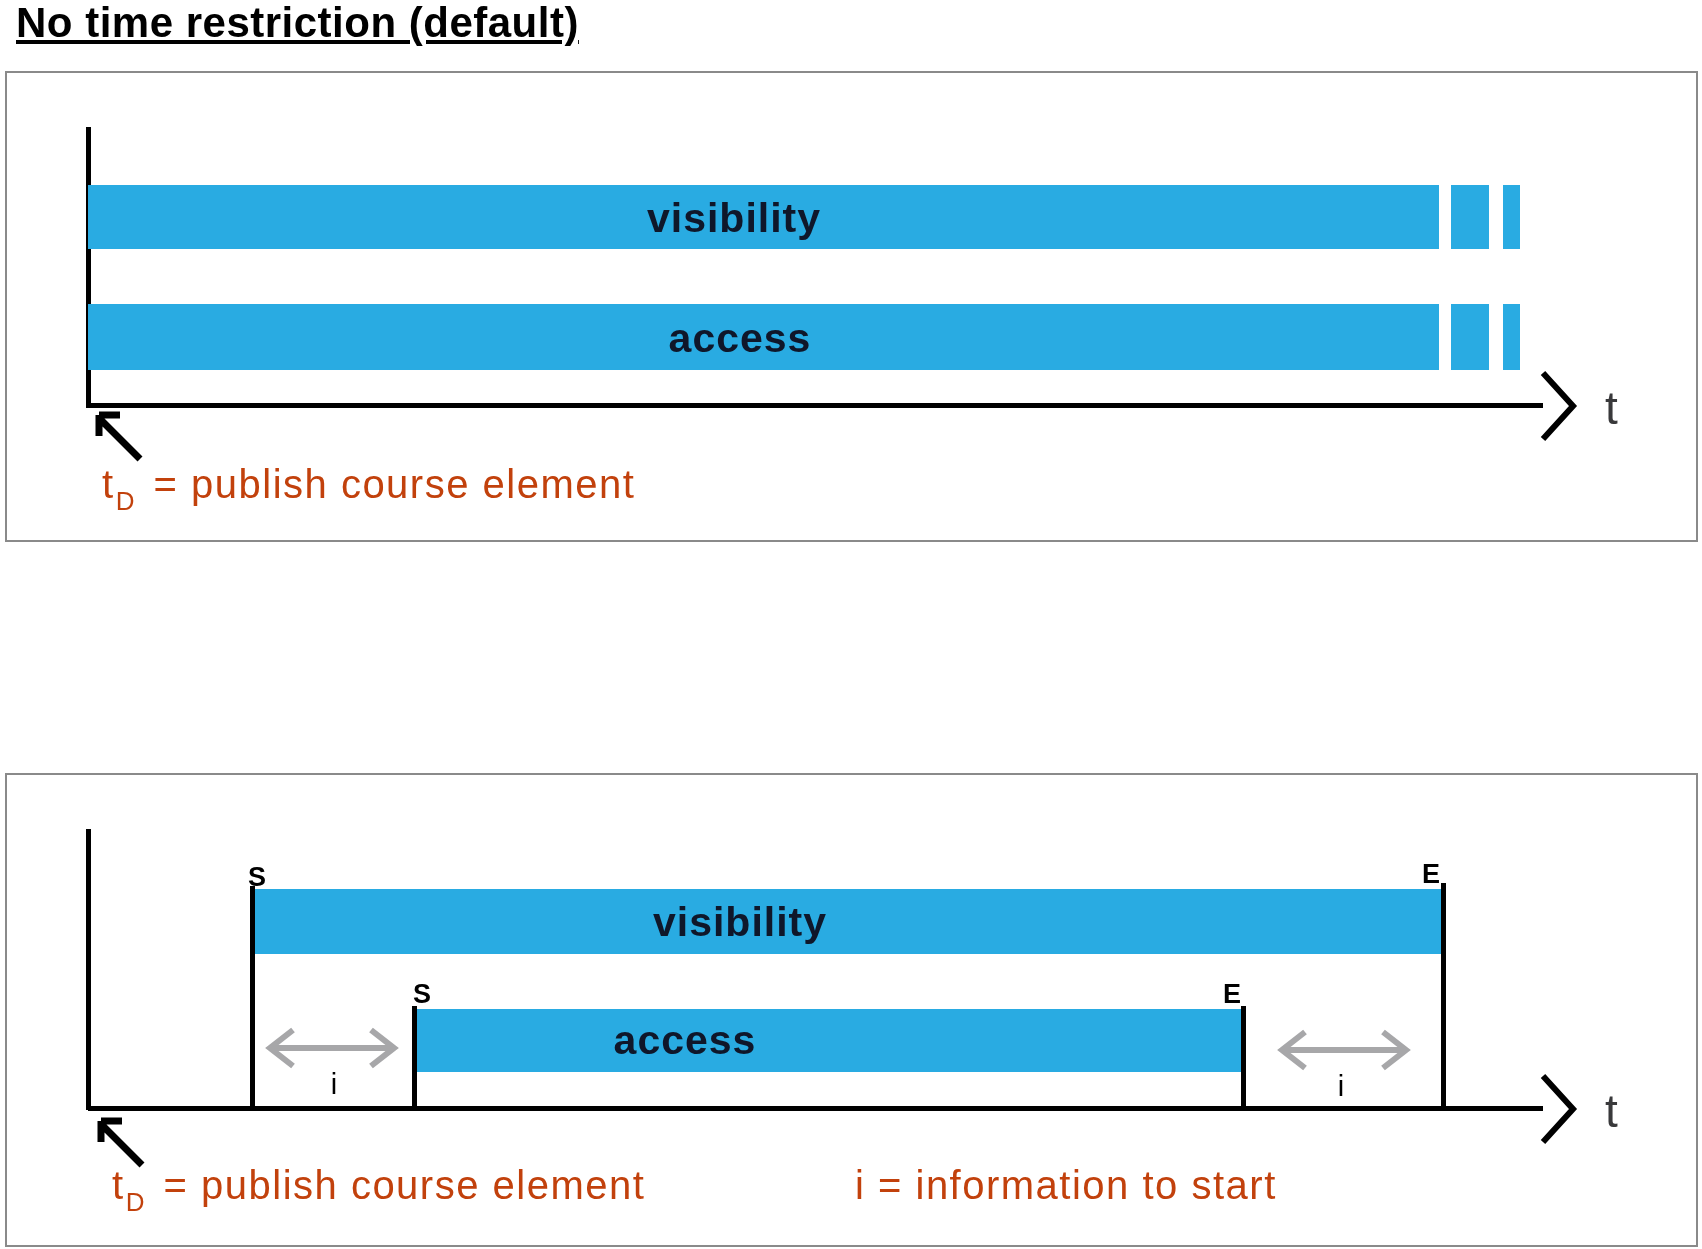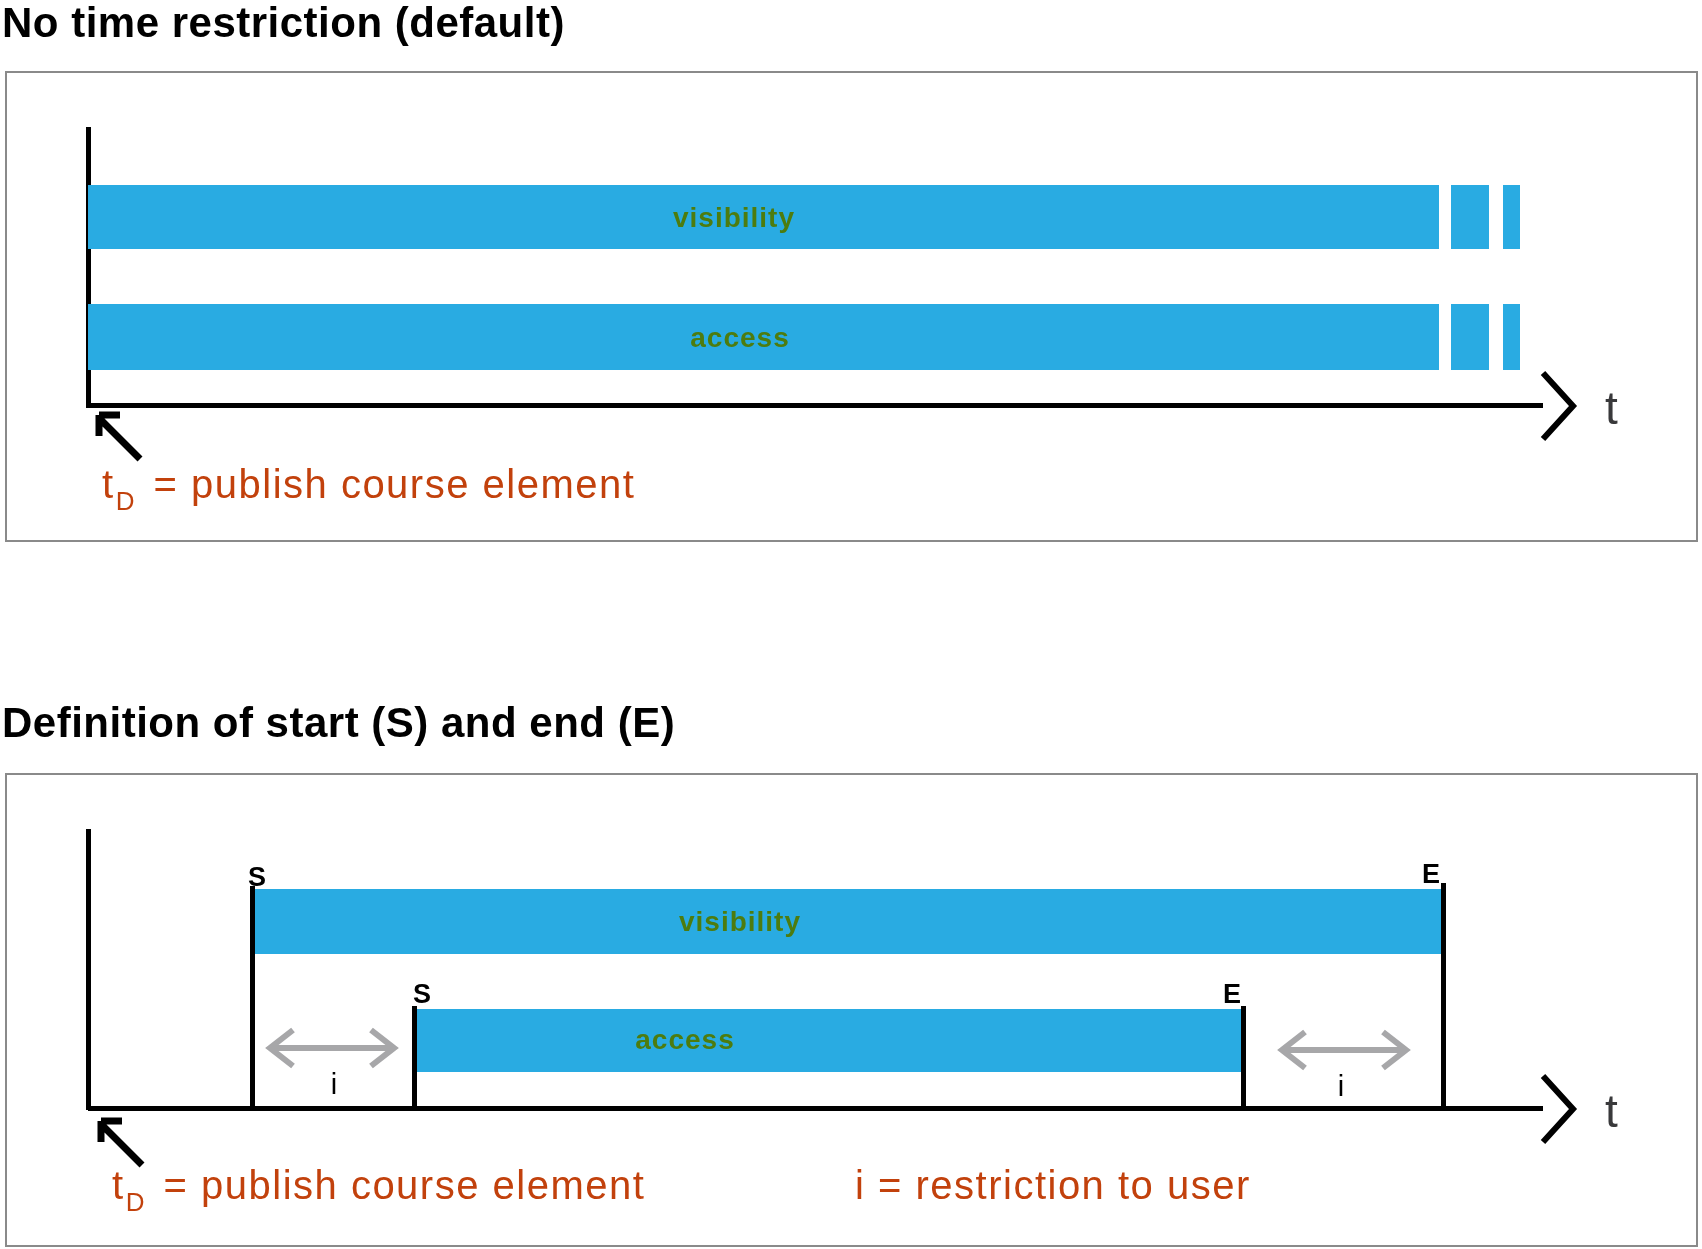--- a/index.html
+++ b/index.html
@@ -3,34 +3,34 @@
 <meta charset="utf-8">
 <style>
   * { margin:0; padding:0; box-sizing:border-box; }
   html,body { background:#fff; }
   body { font-family:"Liberation Sans", sans-serif; }
   #stage {
     position:relative; width:1702px; height:1249px;
     background:#fff; overflow:hidden;
   }
   .section-title {
-    position:absolute; left:2px;
+    position:absolute; left:16px;
     font-size:42px; font-weight:700; color:#000;
-    letter-spacing:0.5px; line-height:1.1; white-space:nowrap;
+    letter-spacing:0.5px; line-height:1.1; white-space:nowrap;text-decoration:underline;
   }
   .diagram-box {
     position:absolute; left:5px; width:1693px;
     border:2px solid #8a8a8a; background:#fff;
   }
   .v-axis { position:absolute; width:5px; background:#000; }
   .h-axis { position:absolute; height:5px; background:#000; }
   .bar { position:absolute; height:64px; background:#29abe2; }
   .bar-label {
     position:absolute; transform:translate(-50%,-50%);
-    font-size:28px; font-weight:700; color:#4d7c0f;
+    font-size:41px; font-weight:700; color:#0f172a;
     letter-spacing:1px; white-space:nowrap;
   }
   .marker-line { position:absolute; width:5px; background:#000; }
   .marker-label {
     position:absolute; transform:translate(-50%,-50%);
     font-size:27px; font-weight:700; color:#000; white-space:nowrap;
   }
   .interval-label {
     position:absolute; transform:translate(-50%,-50%);
     font-size:29px; font-weight:400; color:#000; white-space:nowrap;
@@ -78,21 +78,20 @@
     <svg style="left:84px; top:336px;" width="60" height="56">
       <path d="M49 50 L10 11 M8 6 L8 27 M8 6 L29 6" fill="none" stroke="#000" stroke-width="7"></path>
     </svg>
 
     <div class="annotation" style="left:95px; top:391px;">
       <span>t</span><sub>D</sub>
       <span>= publish course element</span>
     </div>
   </div>
 
-  <div class="section-title" style="top:700px;">Definition of start (S) and end (E)</div>
 
   <div class="diagram-box" style="top:773px; height:474px;">
 
     <div class="v-axis" style="left:79px; top:54px; height:281px;"></div>
     <div class="h-axis" style="left:81px; top:331px; width:1455px;"></div>
     <svg style="left:1533px; top:298px;" width="40" height="74">
       <path d="M3 3 L33 36 L3 69" fill="none" stroke="#000" stroke-width="6"></path>
     </svg>
     <div class="axis-t" style="left:1598px; top:313px;">t</div>
 
@@ -123,17 +122,17 @@
     <svg style="left:86px; top:340px;" width="60" height="56">
       <path d="M49 50 L10 11 M8 6 L8 27 M8 6 L29 6" fill="none" stroke="#000" stroke-width="7"></path>
     </svg>
 
     <div class="annotation" style="left:105px; top:390px;">
       <span>t</span><sub>D</sub>
       <span>= publish course element</span>
     </div>
     <div class="annotation" style="left:848px; top:390px;">
       <span>i</span>
-      <span>= restriction to user</span>
+      <span>= information to start</span>
     </div>
   </div>
 
 </div>
 
 </body></html>

